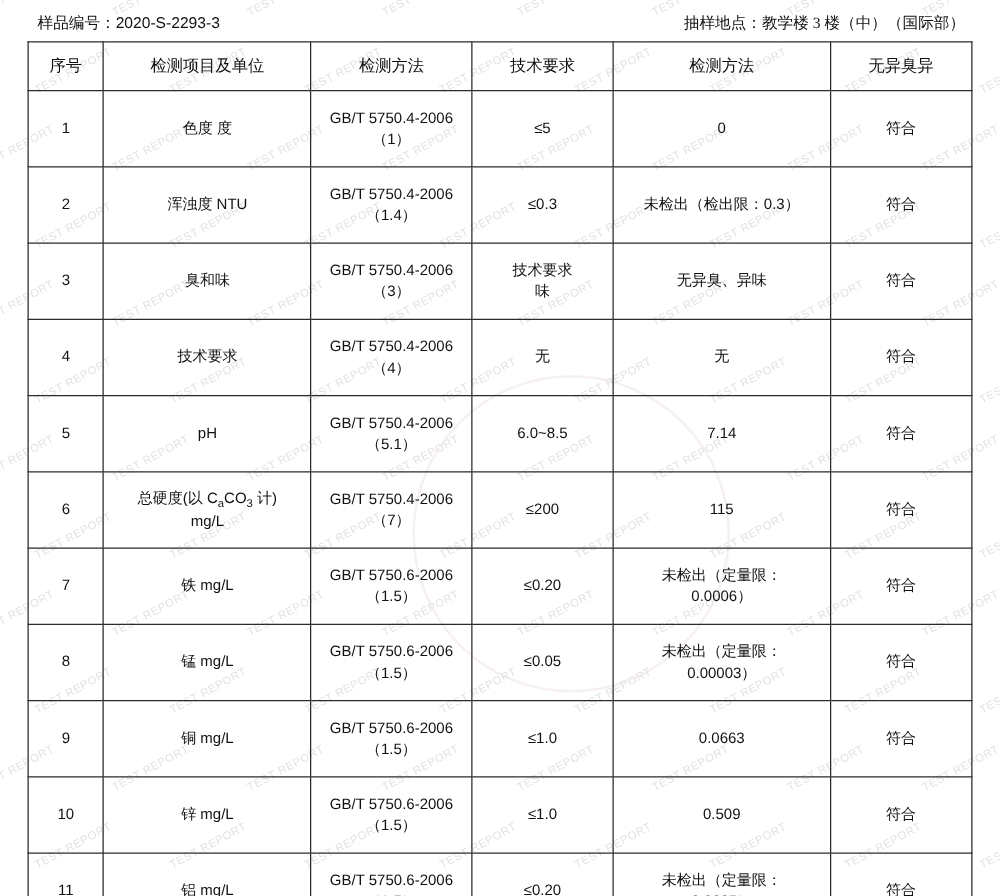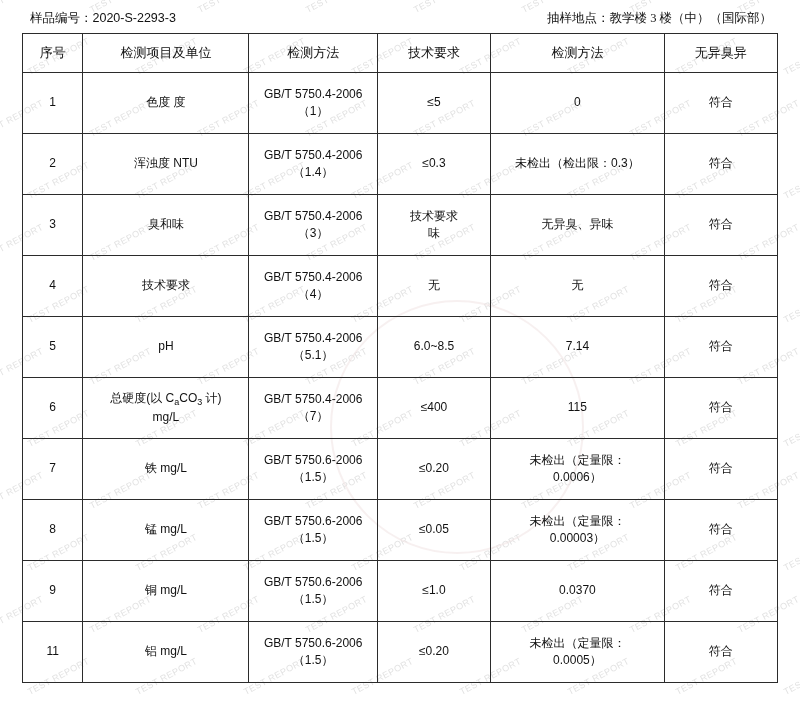--- a/index.html
+++ b/index.html
@@ -345,21 +345,21 @@
           </td>
           <td>
             <span class="two-line">总硬度(以 C<sub>a</sub>CO<sub>3</sub> 计)</span>
             <span class="sub">mg/L</span>
           </td>
           <td>
             <span class="two-line">GB/T 5750.4-2006</span>
             <span class="sub">（7）</span>
           </td>
           <td>
-            <span class="two-line">≤400</span>
+            <span class="two-line">≤200</span>
           </td>
           <td>
             <span class="two-line">115</span>
           </td>
           <td>
             <span class="two-line">符合</span>
           </td>
         </tr>
         <tr class="row-body">
           <td class="num">
@@ -413,38 +413,59 @@
             <span class="two-line">铜  mg/L</span>
           </td>
           <td>
             <span class="two-line">GB/T 5750.6-2006</span>
             <span class="sub">（1.5）</span>
           </td>
           <td>
             <span class="two-line">≤1.0</span>
           </td>
           <td>
-            <span class="two-line">0.0370</span>
-          </td>
-          <td>
-            <span class="two-line">符合</span>
-          </td>
-        </tr>
-        <tr class="row-body">
-          <td class="num">
-            <span class="two-line">11</span>
-          </td>
-          <td>
-            <span class="two-line">铝  mg/L</span>
+            <span class="two-line">0.0663</span>
+          </td>
+          <td>
+            <span class="two-line">符合</span>
+          </td>
+        </tr>
+        <tr class="row-body">
+          <td class="num">
+            <span class="two-line">10</span>
+          </td>
+          <td>
+            <span class="two-line">锌  mg/L</span>
           </td>
           <td>
             <span class="two-line">GB/T 5750.6-2006</span>
             <span class="sub">（1.5）</span>
           </td>
           <td>
+            <span class="two-line">≤1.0</span>
+          </td>
+          <td>
+            <span class="two-line">0.509</span>
+          </td>
+          <td>
+            <span class="two-line">符合</span>
+          </td>
+        </tr>
+        <tr class="row-body">
+          <td class="num">
+            <span class="two-line">11</span>
+          </td>
+          <td>
+            <span class="two-line">铝  mg/L</span>
+          </td>
+          <td>
+            <span class="two-line">GB/T 5750.6-2006</span>
+            <span class="sub">（1.5）</span>
+          </td>
+          <td>
             <span class="two-line">≤0.20</span>
           </td>
           <td>
             <span class="two-line">未检出（定量限：</span>
             <span class="sub">0.0005）</span>
           </td>
           <td>
             <span class="two-line">符合</span>
           </td>
         </tr>

